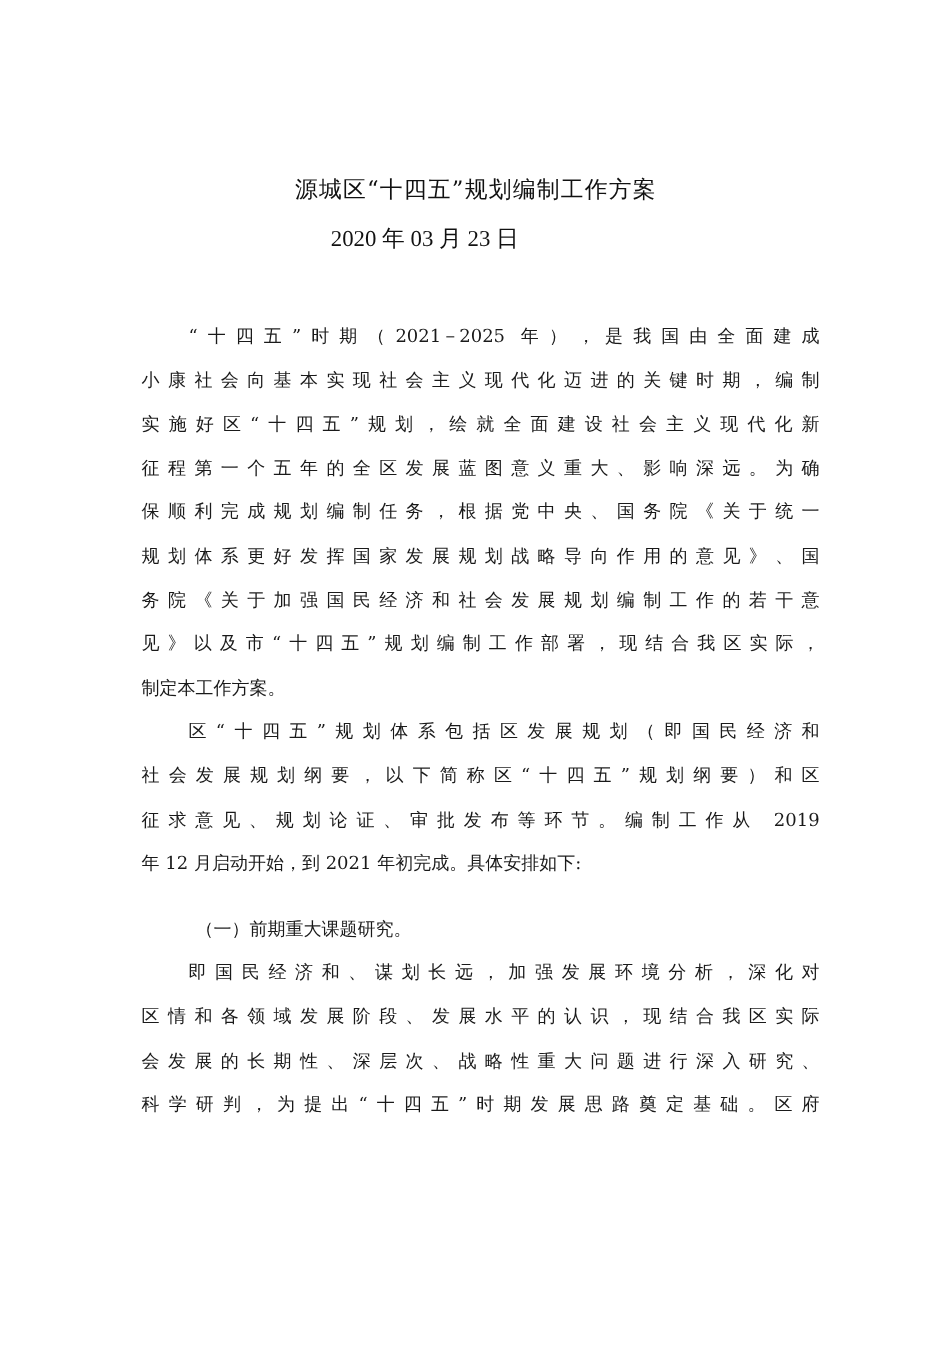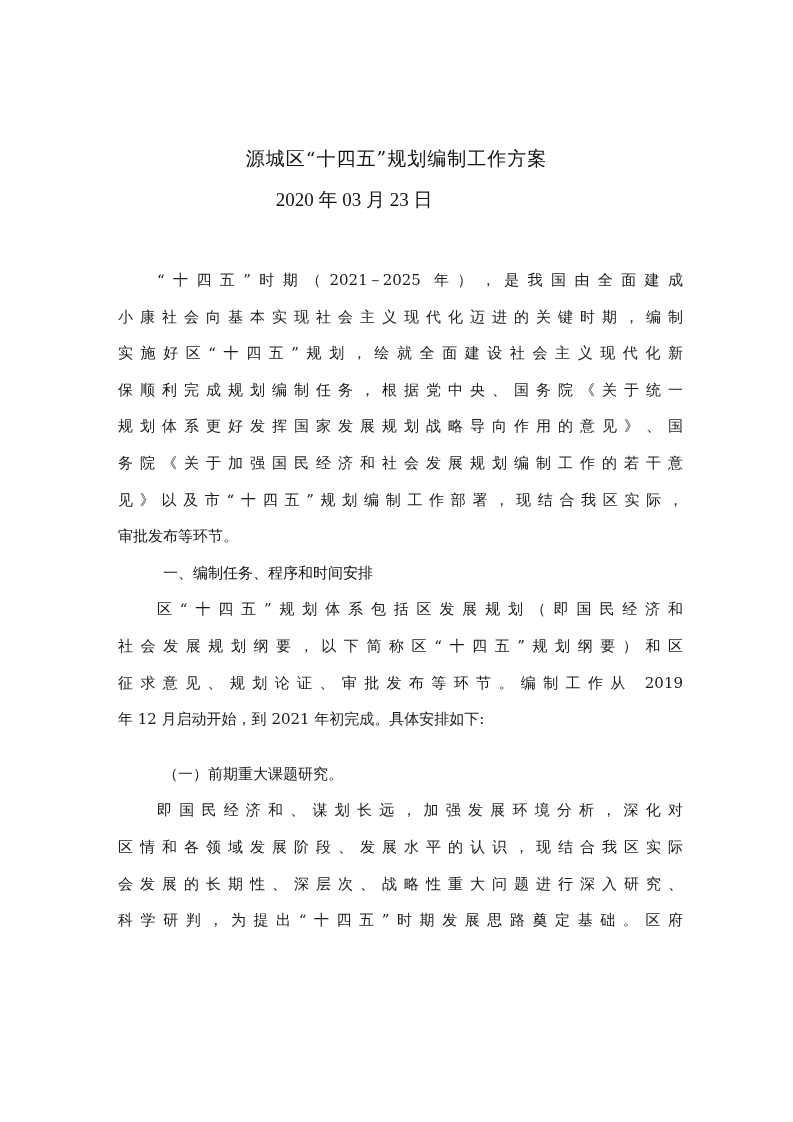--- a/index.html
+++ b/index.html
@@ -84,26 +84,26 @@
 <body>
 
 <div class="page">
   <div class="title">源城区“十四五”规划编制工作方案</div>
   <div class="date">2020 年 03 月 23 日</div>
 
   <div class="body-text">
     <span class="line indent">“十四五”时期（2021－2025 年），是我国由全面建成</span>
     <span class="line">小康社会向基本实现社会主义现代化迈进的关键时期，编制</span>
     <span class="line">实施好区“十四五”规划，绘就全面建设社会主义现代化新</span>
+    <span class="line">征程第一个五年的全区发展蓝图意义重大、影响深远。为确</span>
     <span class="line">保顺利完成规划编制任务，根据党中央、国务院《关于统一</span>
     <span class="line">规划体系更好发挥国家发展规划战略导向作用的意见》、国</span>
     <span class="line">务院《关于加强国民经济和社会发展规划编制工作的若干意</span>
     <span class="line">见》以及市“十四五”规划编制工作部署，现结合我区实际，</span>
-    <span class="line last">审批发布等环节。</span>
-    <span class="line heading">一、编制任务、程序和时间安排</span>
+    <span class="line last">制定本工作方案。</span>
     <span class="line indent">区“十四五”规划体系包括区发展规划（即国民经济和</span>
     <span class="line">社会发展规划纲要，以下简称区“十四五”规划纲要）和区</span>
     <span class="line">征求意见、规划论证、审批发布等环节。编制工作从 2019</span>
     <span class="line last">年 12 月启动开始，到 2021 年初完成。具体安排如下:</span>
     <span class="line subheading">（一）前期重大课题研究。</span>
     <span class="line indent">即国民经济和、谋划长远，加强发展环境分析，深化对</span>
     <span class="line">区情和各领域发展阶段、发展水平的认识，现结合我区实际</span>
     <span class="line">会发展的长期性、深层次、战略性重大问题进行深入研究、</span>
     <span class="line">科学研判，为提出“十四五”时期发展思路奠定基础。区府</span>
   </div>

